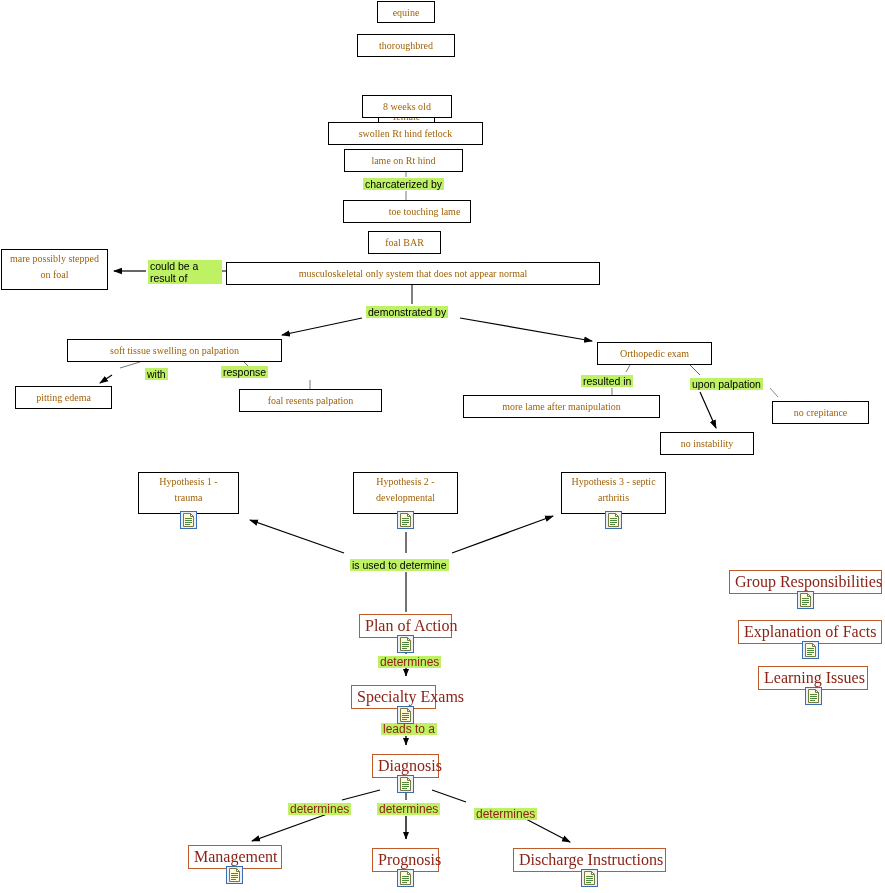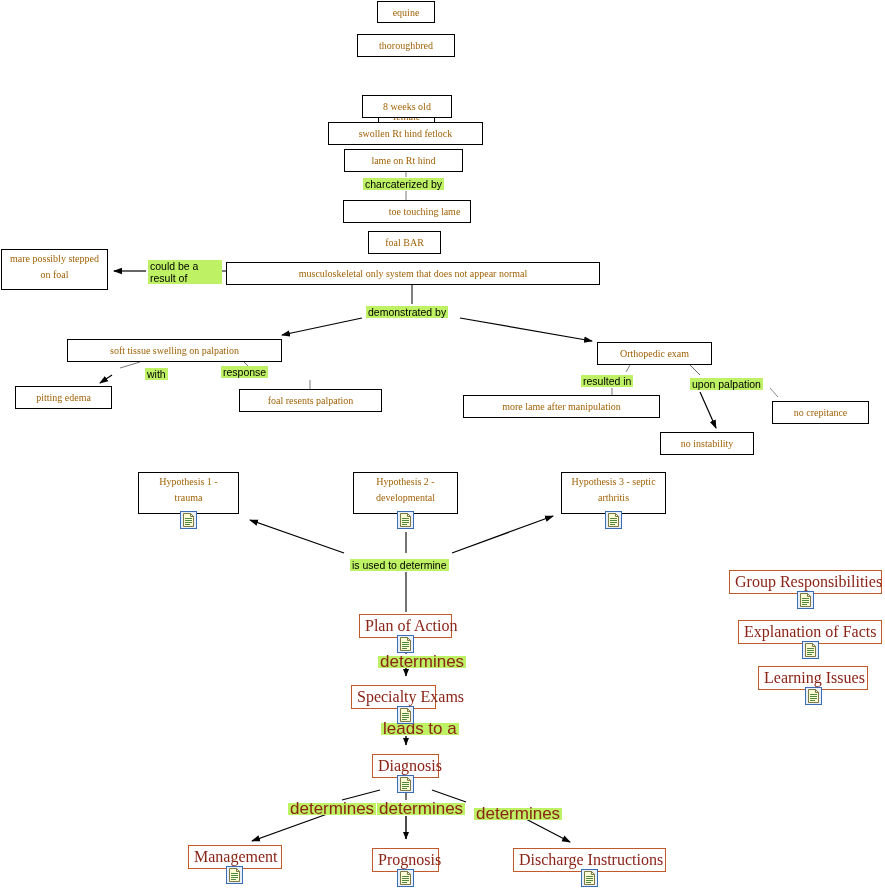--- a/index.html
+++ b/index.html
@@ -55,21 +55,21 @@
     line-height: 12px;
     color: #000000;
     background: #bef264;
     text-align: center;
     white-space: nowrap;
     padding: 0 2px;
     z-index: 6;
   }
   .edge-label.concept-label {
     color: #8B2316;
-    font-size: 17px;
+    font-size: 12px;
   }
   .edge-label.two-line {
     white-space: normal;
     width: 70px;
   }
   .doc-icon {
     position: absolute;
     width: 17px;
     height: 18px;
     z-index: 7;

